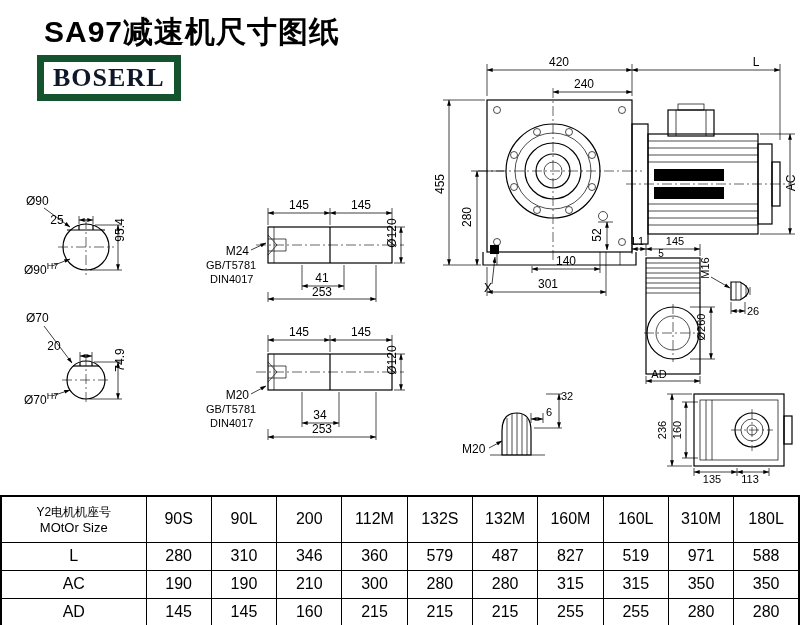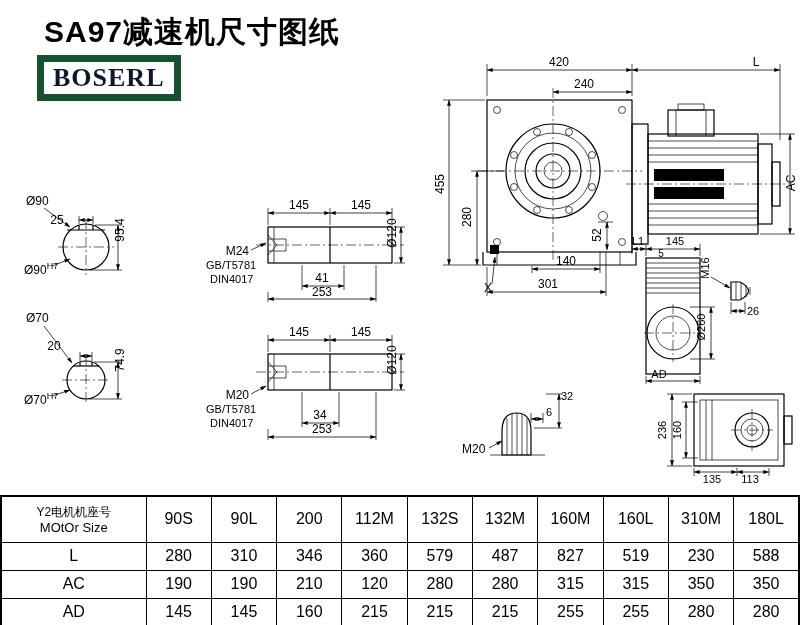--- a/index.html
+++ b/index.html
@@ -369,29 +369,29 @@
     <tr>
       <td>L</td>
       <td>280</td>
       <td>310</td>
       <td>346</td>
       <td>360</td>
       <td>579</td>
       <td>487</td>
       <td>827</td>
       <td>519</td>
-      <td>230</td>
+      <td>971</td>
       <td>588</td>
     </tr>
     <tr>
       <td>AC</td>
       <td>190</td>
       <td>190</td>
       <td>210</td>
-      <td>120</td>
+      <td>300</td>
       <td>280</td>
       <td>280</td>
       <td>315</td>
       <td>315</td>
       <td>350</td>
       <td>350</td>
     </tr>
     <tr>
       <td>AD</td>
       <td>145</td>

